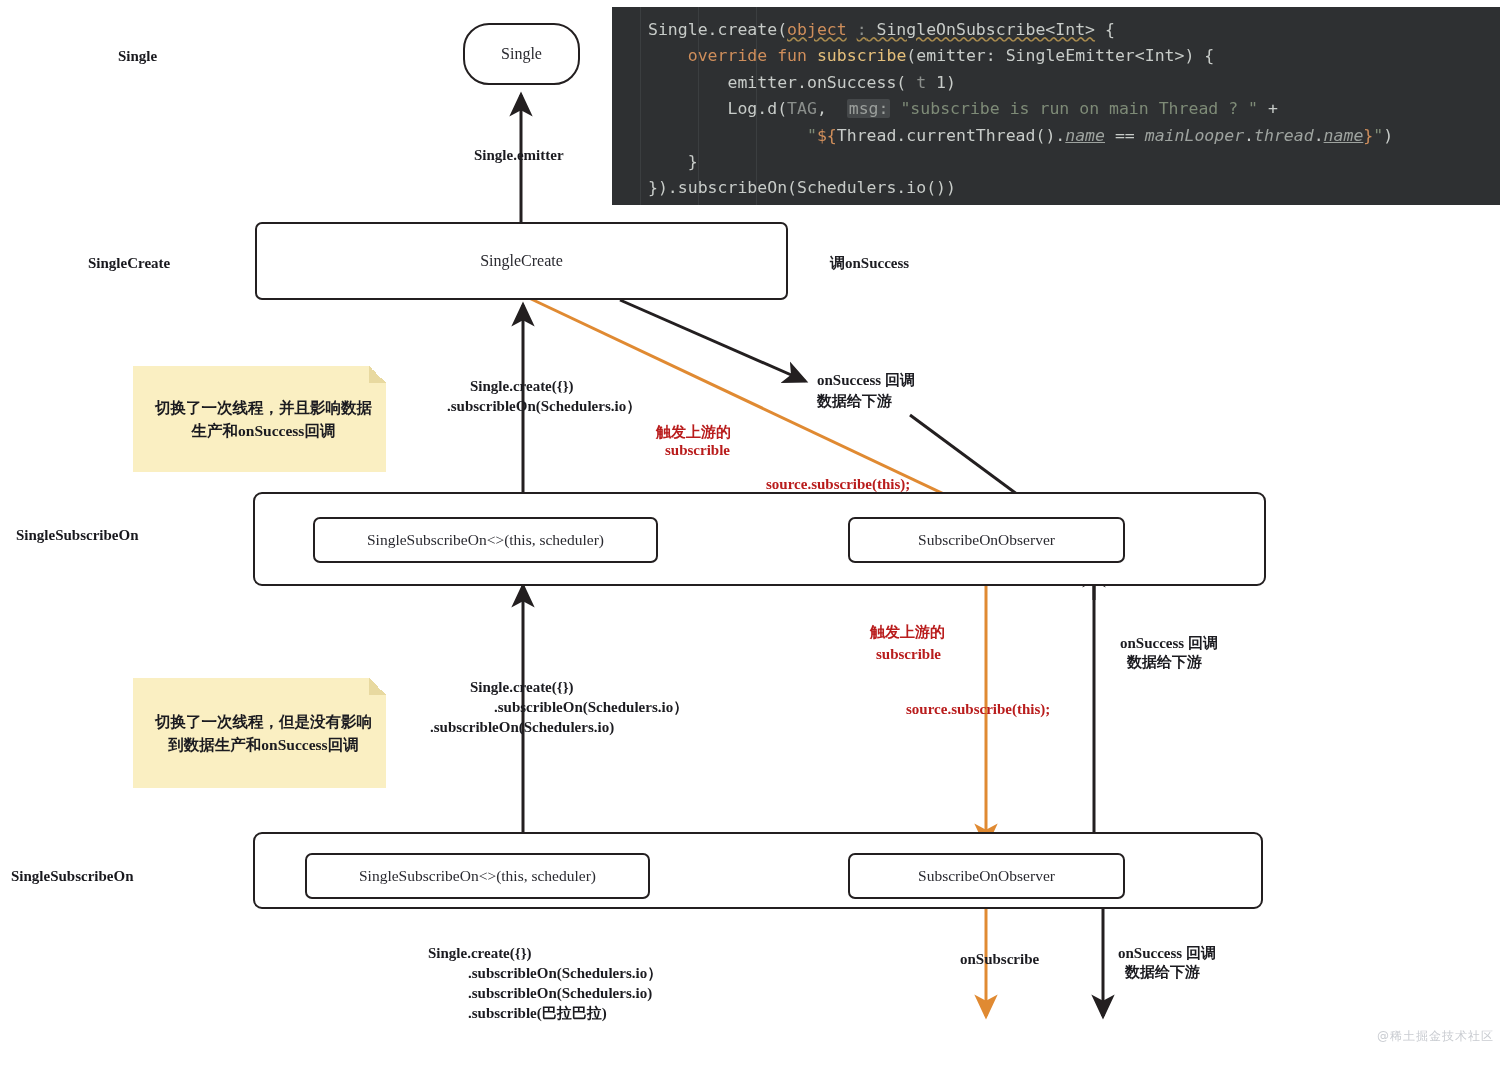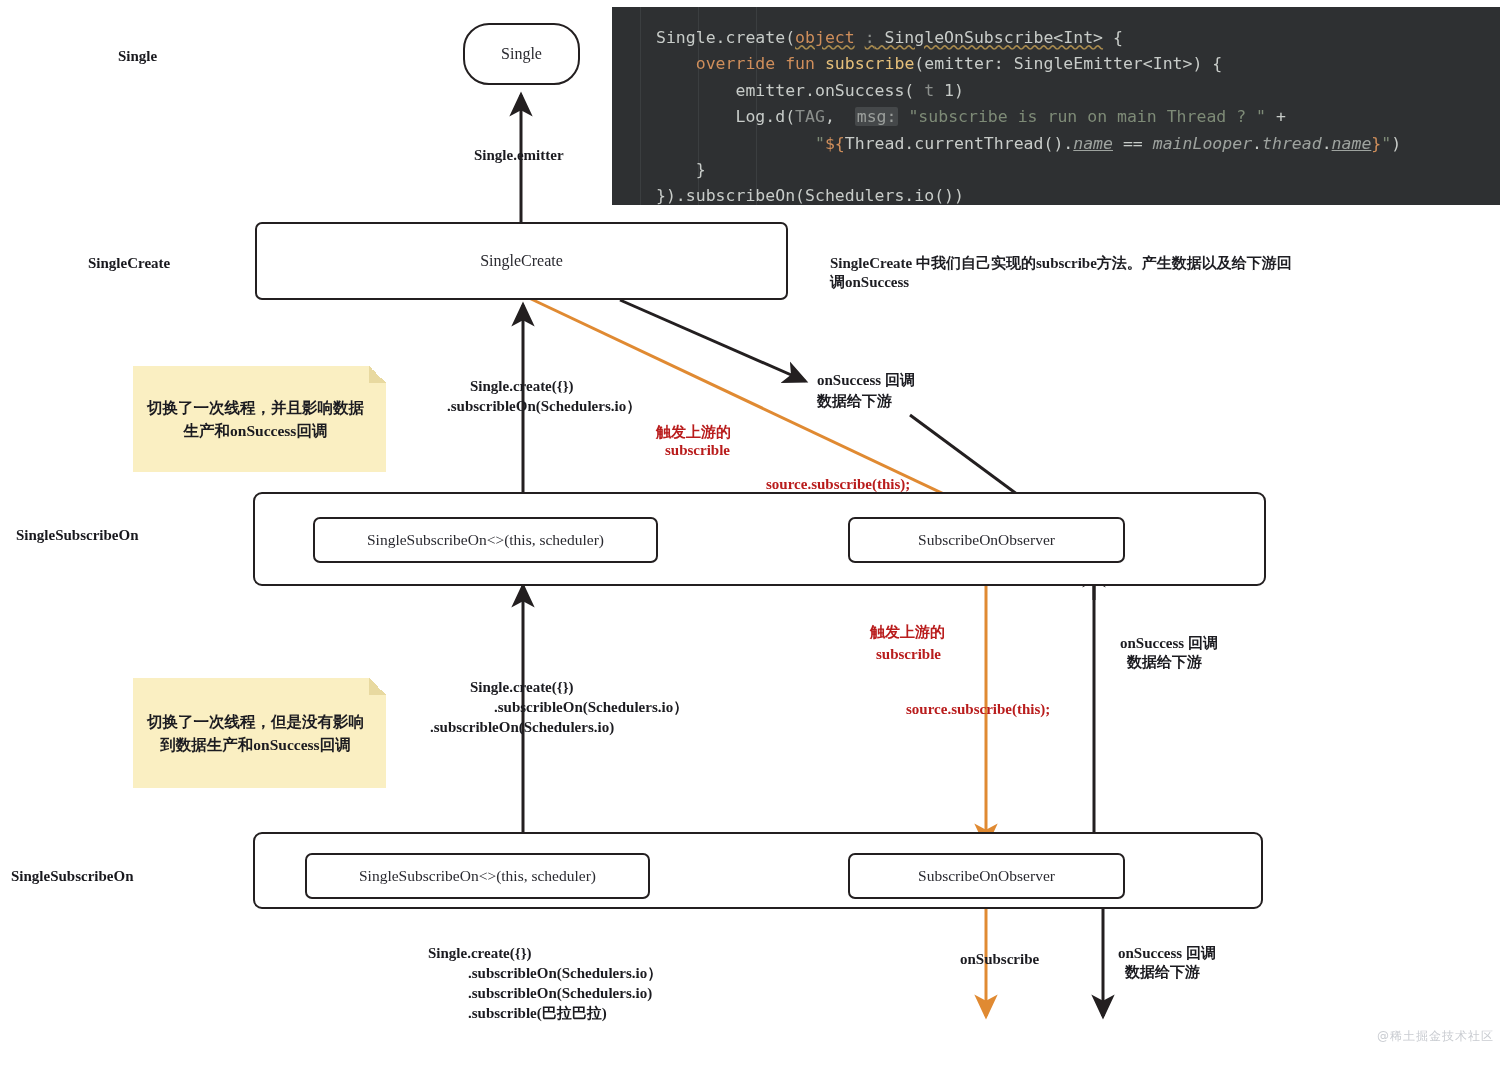--- a/index.html
+++ b/index.html
@@ -19,36 +19,36 @@
   
   .box{position:absolute;box-sizing:border-box;background:#fff;
        border:2.6px solid #231f20;display:flex;align-items:center;justify-content:center;
        font-size:16px;color:#2a2a30;}
   .pill{border-radius:26px;}
   .r6{border-radius:7px;}
   .outer{border-radius:9px;}
 
   
   .note{position:absolute;background:#faefc2;box-sizing:border-box;
-        display:flex;align-items:center;justify-content:flex-start;text-align:center;
+        display:flex;align-items:center;justify-content:flex-end;text-align:center;
         font-weight:bold;font-size:15.5px;color:#1b1b20;line-height:1.5;
         padding:0 14px;}
   .note .fold{position:absolute;top:0;right:0;width:17px;height:17px;
         background:linear-gradient(225deg,#ffffff 0 50%,#e8d9a0 50% 100%);}
 
   
   .lab{position:absolute;font-weight:bold;font-size:15px;color:#1b1b20;line-height:1.3;white-space:pre;}
   .lab.orange{color:#b91c1c;}
 
   
   #code{position:absolute;left:612px;top:7px;width:888px;height:198px;
         background:#2e3032;overflow:hidden;}
   #code .guides{position:absolute;inset:0;}
   #code .g{position:absolute;top:0;bottom:0;width:1px;background:#3b3e40;}
-  #code pre{position:absolute;left:0;top:0;margin:8px;padding:10px 0 0 36px;
+  #code pre{position:absolute;left:0;top:0;margin:0;padding:10px 0 0 36px;
         font-family:"DejaVu Sans Mono","Liberation Mono",monospace;
         font-size:16.5px;line-height:26.4px;color:#c8ccc9;white-space:pre;}
   .k{color:#cf8e5b;}          
   .fn{color:#e6c07b;}         
   .st{color:#7e8b77;}         
   .pl{color:#c8ccc9;}         
   .dim{color:#8b8f8c;}        
   .it{font-style:italic;color:#9ea39f;}
   .itu{font-style:italic;color:#9ea39f;text-decoration:underline;}
   .hint{background:#45484a;color:#9b9f9c;border-radius:2px;padding:0 2px;}
@@ -152,21 +152,20 @@
 
   <div class="note" style="left:133px;top:678px;width:253px;height:110px;">
     <div class="fold"></div>
     <div>
       <div>切换了一次线程，但是没有影响</div>
       <div>到数据生产和onSuccess回调</div>
     </div>
   </div>
 
   <div class="txt bold" style="left:830px;top:254px;width:520px;font-size:15px;white-space:normal;">
-    <div style="white-space:pre-wrap;">SingleCreate 中我们自己实现的subscribe方法。产生数据以及给下游回</div>
     <div>调onSuccess</div>
   </div>
 
   <div class="lab" style="left:474px;top:146px">Single.emitter</div>
 
   <div class="lab" style="left:470px;top:377px">Single.create({})</div>
   <div class="lab" style="left:447px;top:397px">.subscribleOn(Schedulers.io）</div>
 
   <div class="lab orange" style="left:656px;top:423px">触发上游的</div>
   <div class="lab orange" style="left:665px;top:441px">subscrible</div>

